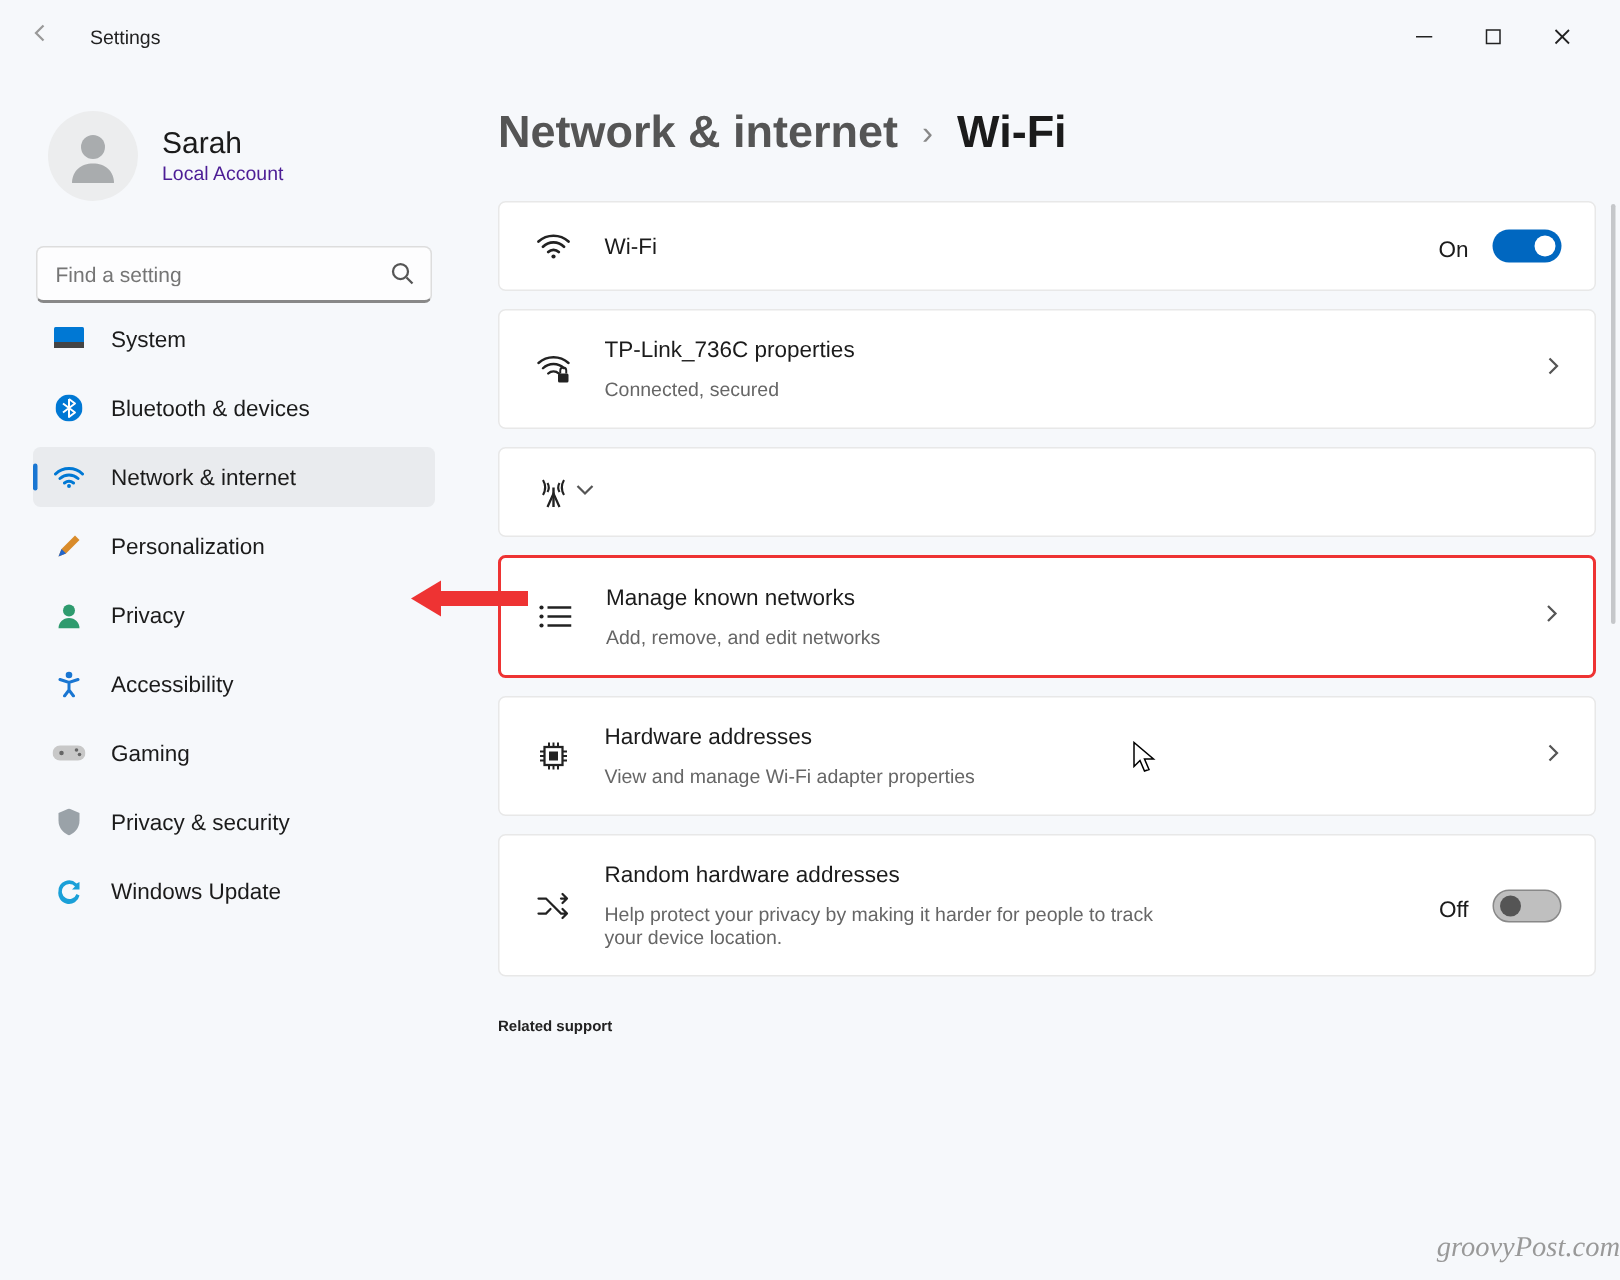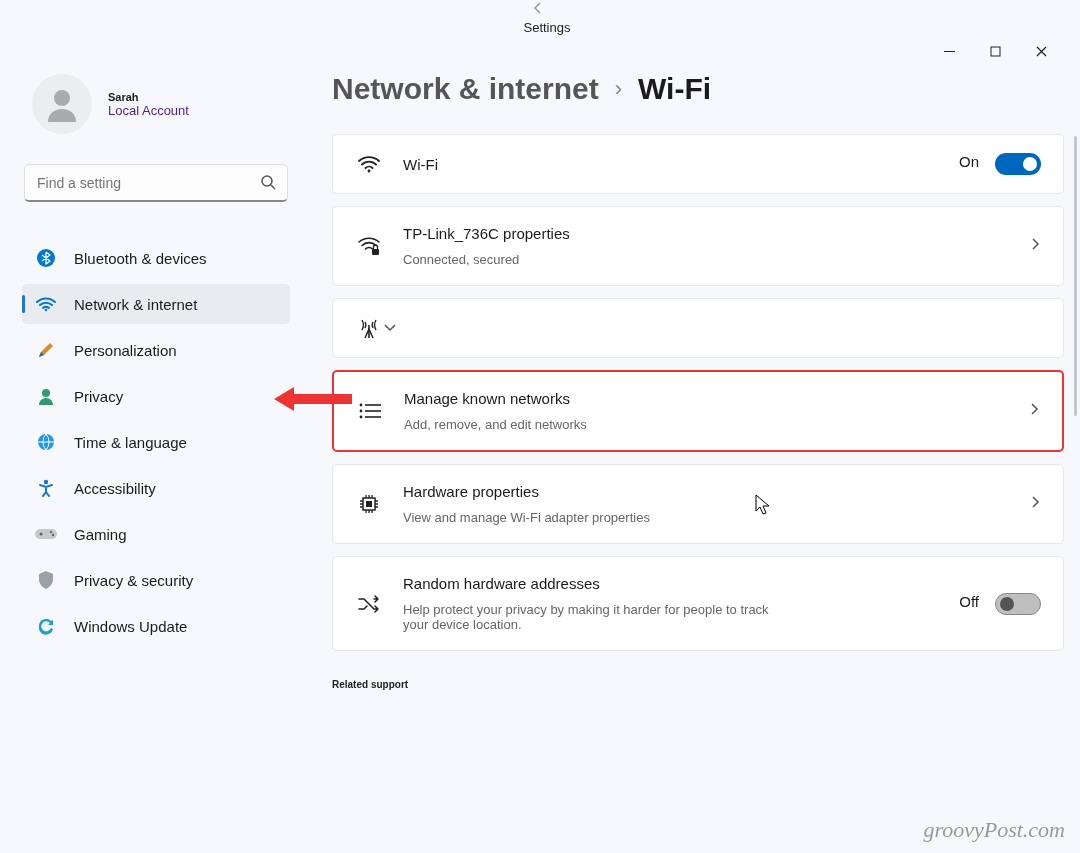--- a/index.html
+++ b/index.html
@@ -10,38 +10,37 @@
   height: 853px;
   overflow: hidden;
   position: relative;
   color: #1b1b1b;
 }
 .titlebar {
   display: flex;
   align-items: center;
   height: 48px;
   padding: 0 16px 0 12px;
-  flex-direction: column;
 }
 .titlebar .back { width: 30px; text-align: center; color: #888; cursor: default; }
 .titlebar .title { font-size: 13px; margin-left: 18px; color: #222; }
 .window-controls { margin-left: auto; display: flex; }
 .window-controls div { width: 46px; height: 32px; display: flex; align-items: center; justify-content: center; color: #222; }
 .window-controls svg { width: 11px; height: 11px; }
 
 .app-body { display: flex; height: calc(100% - 48px); }
 
 .sidebar { width: 300px; padding: 8px 4px 0 22px; display: flex; flex-direction: column; }
 .profile { display: flex; align-items: center; padding: 18px 10px 30px 10px; }
 .avatar { width: 60px; height: 60px; border-radius: 50%; background: #ecedee; display: flex; align-items: center; justify-content: center; }
 .profile-info { margin-left: 16px; }
-.profile-name { font-weight: 700; font-size: 11px; }
+.profile-name { font-weight: 400; font-size: 20px; }
 .profile-sub { font-size: 13px; color: #4c1d95; }
 
-.search-wrap { position: relative; margin: 0 8px 36px 2px; border-radius: 14px; }
+.search-wrap { position: relative; margin: 0 8px 4px 2px; border-radius: 14px; }
 .search-input {
   width: 100%; height: 38px; border: 1px solid #ddd; border-bottom: 2px solid #888;
   border-radius: 5px; background: #fdfdfe; padding: 0 40px 0 12px; font-size: 14px; outline: none;
 }
 .search-icon-pos { position: absolute; right: 12px; top: 10px; color: #555; }
 
 .nav { flex: 1; overflow: hidden; padding-right: 6px; }
 .nav-item {
   display: flex; align-items: center; height: 40px; border-radius: 5px;
   padding: 0 10px; margin-bottom: 6px; font-size: 15px; cursor: default; position: relative;
@@ -61,36 +60,36 @@
 
 .card {
   background: #fff; border: 1px solid #e8e8e8; border-radius: 5px;
   padding: 18px 22px; margin-bottom: 12px; display: flex; align-items: center;
 }
 .card.highlight { border: 2.5px solid #e33; }
 .card-icon { width: 28px; display: flex; justify-content: center; color: #333; }
 .card-body { margin-left: 20px; flex: 1; }
 .card-title { font-size: 15px; }
 .card-sub { font-size: 13px; color: #666; margin-top: 10px; }
-.card-right { display: flex; align-items: flex-start; gap: 16px; }
+.card-right { display: flex; align-items: flex-end; gap: 16px; }
 .state-label { font-size: 15px; }
 
 .toggle { width: 46px; height: 22px; border-radius: 11px; position: relative; }
 .toggle.on { background: #0067c0; }
 .toggle.off { background: #bfbfbf; border: 1px solid #888; }
 .toggle .knob { position: absolute; width: 14px; height: 14px; border-radius: 50%; top: 4px; }
 .toggle.on .knob { right: 4px; background: #fff; }
 .toggle.off .knob { left: 4px; background: #555; top: 3px; }
 
 .chev { color: #555; }
 .related { font-size: 10px; font-weight: 600; margin-top: 28px; color: #222; }
 
 .annot-arrow { position: absolute; left: 274px; top: 384px; }
 .cursor-img { position: absolute; left: 755px; top: 494px; }
-.watermark { position: absolute; right: 15px; bottom: 10px; color: #999; font-family: Georgia, serif; font-size: 22px; font-style: italic; }
+.watermark { position: absolute; right: 0; bottom: 10px; color: #999; font-family: Georgia, serif; font-size: 19px; font-style: italic; }
 
 .scroll-indicator { position: absolute; right: 2px; top: 88px; bottom: 10px; width: 4px; }
 .scroll-thumb { position: absolute; top: 0; width: 3px; height: 280px; background: #c5c7ca; border-radius: 2px; }
 </style>
 </head>
 <body>
 
 <div class="titlebar">
   <div class="back">
     <svg width="16" height="16" viewBox="0 0 16 16">
@@ -140,20 +139,29 @@
         <svg width="16" height="16" viewBox="0 0 16 16">
             <circle cx="7" cy="7" r="5" stroke="#555" stroke-width="1.5" fill="none"></circle>
             <line x1="11" y1="11" x2="15" y2="15" stroke="#555" stroke-width="1.5"></line>
           </svg>
       </span>
     </div>
 
     <nav class="nav">
       <div class="nav-item">
         <span class="nav-icon">
+            <svg width="20" height="16" viewBox="0 0 20 16">
+              <rect x="0" y="0" width="20" height="13" rx="1" fill="#0078d4"></rect>
+              <rect x="0" y="10" width="20" height="4" fill="#444"></rect>
+            </svg>
+          </span>
+        <span>System</span>
+      </div>
+      <div class="nav-item">
+        <span class="nav-icon">
             <svg width="18" height="18" viewBox="0 0 18 18">
               <circle cx="9" cy="9" r="9" fill="#0078d4"></circle>
               <path d="M9 3v12l4-3-8-6m0 6 8-6-4-3" stroke="#fff" stroke-width="1.3" fill="none" stroke-linejoin="round"></path>
             </svg>
           </span>
         <span>Bluetooth &amp; devices</span>
       </div>
       <div class="nav-item selected">
         <span class="nav-icon">
             <svg width="20" height="16" viewBox="0 0 20 16">
@@ -173,29 +181,20 @@
         <span>Personalization</span>
       </div>
       <div class="nav-item">
         <span class="nav-icon">
             <svg width="18" height="18" viewBox="0 0 18 18">
               <circle cx="9" cy="6" r="4" fill="#2e9b6e"></circle>
               <path d="M2 18c0-4 3-7 7-7s7 3 7 7" fill="#2e9b6e"></path>
             </svg>
           </span>
         <span>Privacy</span>
-      </div>
-      <div class="nav-item">
-        <span class="nav-icon">
-            <svg width="18" height="18" viewBox="0 0 18 18">
-              <circle cx="9" cy="9" r="8" fill="#2196f3"></circle>
-              <path d="M1 9h16M9 1a12 12 0 0 1 0 16M9 1a12 12 0 0 0 0 16" stroke="#fff" stroke-width="1" fill="none"></path>
-            </svg>
-          </span>
-        <span>Time &amp; language</span>
       </div>
       <div class="nav-item">
         <span class="nav-icon">
             <svg width="18" height="18" viewBox="0 0 18 18">
               <circle cx="9" cy="3" r="2.2" fill="#1976d2"></circle>
               <path d="M3 6l6 2 6-2M9 8v5m-3 4 3-4 3 4" stroke="#1976d2" stroke-width="2" fill="none" stroke-linecap="round"></path>
             </svg>
           </span>
         <span>Accessibility</span>
       </div>
@@ -312,21 +311,21 @@
 
     <div class="card">
       <span class="card-icon">
           <svg width="22" height="22" viewBox="0 0 22 22">
             <rect x="5" y="5" width="12" height="12" stroke="#222" stroke-width="1.5" fill="none"></rect>
             <rect x="8" y="8" width="6" height="6" fill="#222"></rect>
             <path d="M8 2v3M11 2v3M14 2v3M8 17v3M11 17v3M14 17v3M2 8h3M2 11h3M2 14h3M17 8h3M17 11h3M17 14h3" stroke="#222" stroke-width="1.3"></path>
           </svg>
         </span>
       <div class="card-body">
-        <div class="card-title">Hardware properties</div>
+        <div class="card-title">Hardware addresses</div>
         <div class="card-sub">View and manage Wi-Fi adapter properties</div>
       </div>
       <div class="card-right">
           <span class="chev"><svg width="12" height="14" viewBox="0 0 12 14">
               <path d="M4 2l5 5-5 5" stroke="#555" stroke-width="1.5" fill="none"></path>
             </svg></span>
         </div>
     </div>
 
     <div class="card">

